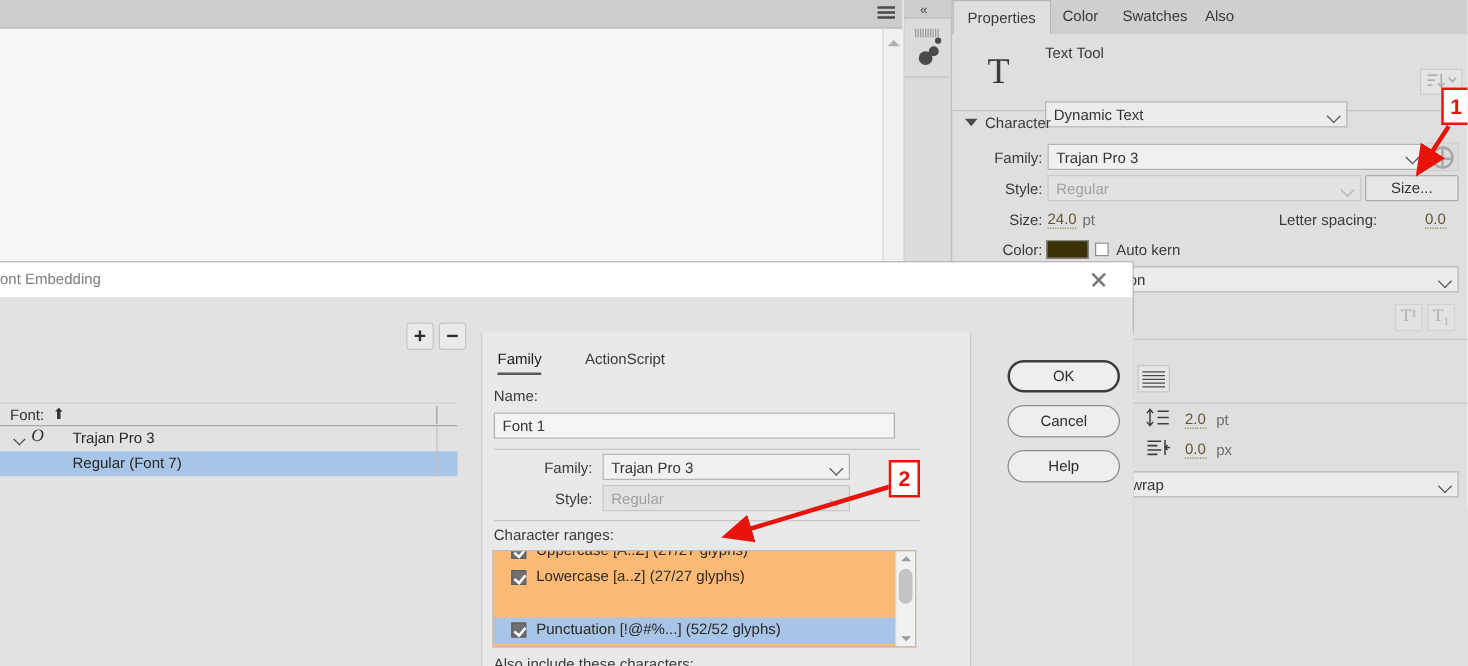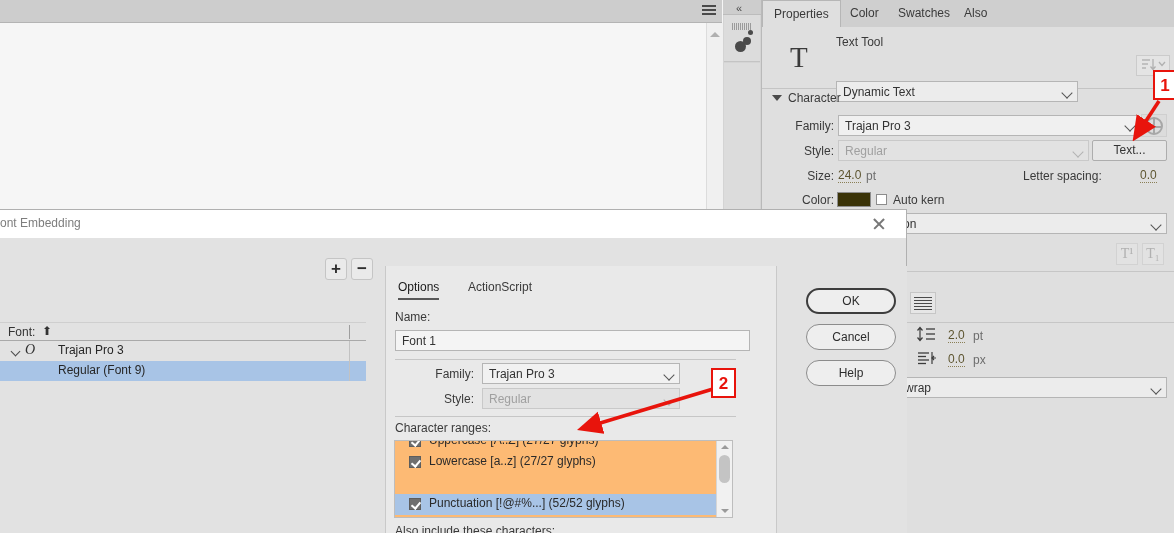--- a/index.html
+++ b/index.html
@@ -414,21 +414,21 @@
   </div>
   <div class="abs" style="left:1141px; top:114px; width:26px; height:23px; background:#dcdcdc; border:1px solid #cfcfcf; box-sizing:border-box;">
     <div class="globe" style="left:3px; top:2px;"></div>
   </div>
 
   <div class="lbl nosel" style="left:760px; top:144px; width:74px;">Style:</div>
   <div class="sel disabled" style="left:838px; top:140px; width:251px;">
     <span>Regular</span>
     <span class="chev"></span>
   </div>
-  <div class="btn-rect nosel" style="left:1092px; top:140px; width:75px;">Text...</div>
+  <div class="btn-rect nosel" style="left:1092px; top:140px; width:75px;">Size...</div>
 
   <div class="lbl nosel" style="left:760px; top:169px; width:74px;">Size:</div>
   <div class="val nosel scrubby" style="left:838px; top:168px;">24.0</div>
   <div class="val nosel" style="left:866px; top:169px; color:#6d6d6d;">pt</div>
 
   <div class="val nosel" style="left:1023px; top:169px;">Letter spacing:</div>
   <div class="val nosel scrubby" style="left:1140px; top:168px;">0.0</div>
 
   <div class="lbl nosel" style="left:760px; top:193px; width:74px;">Color:</div>
   <div class="swatch" style="left:837px; top:192px; background:#3a3308;"></div>
@@ -500,33 +500,33 @@
           <span class="nosel" style="position:absolute;left:42px;top:1px;font-size:12px;color:#333;">⬆</span>
           <span class="tree-col-div"></span>
         </div>
         <div class="tree-row" style="top:19px;">
           <span class="tree-chev"></span>
           <span class="otf-glyph nosel">O</span>
           <span class="txt nosel" style="left:58px;">Trajan Pro 3</span>
           <span class="rdiv"></span>
         </div>
         <div class="tree-row sel-row" style="top:39px;">
-          <span class="txt nosel" style="left:58px;">Regular (Font 9)</span>
+          <span class="txt nosel" style="left:58px;">Regular (Font 7)</span>
           <span class="rdiv"></span>
         </div>
       </div>
 
       <div class="right-col">
 
         <div class="opt-pane">
-          <div class="dtab active nosel" style="left:12px;">Options</div>
+          <div class="dtab active nosel" style="left:12px;">Family</div>
           <div class="dtab nosel" style="left:82px;">ActionScript</div>
 
           <div class="val nosel" style="left:9px; top:44px;">Name:</div>
-          <div class="txtfield" style="left:9px; top:64px; width:355px; background:#f4f4f4;">
+          <div class="txtfield" style="left:9px; top:64px; width:321px; background:#f4f4f4;">
             <span>Font 1</span>
           </div>
           <div class="hr" style="left:9px; top:93px; width:341px;"></div>
 
           <div class="lbl nosel" style="left:28px; top:101px; width:60px;">Family:</div>
           <div class="sel" style="left:96px; top:97px; width:198px; background:#f1f1f1;">
             <span>Trajan Pro 3</span>
             <span class="chev"></span>
           </div>
 

